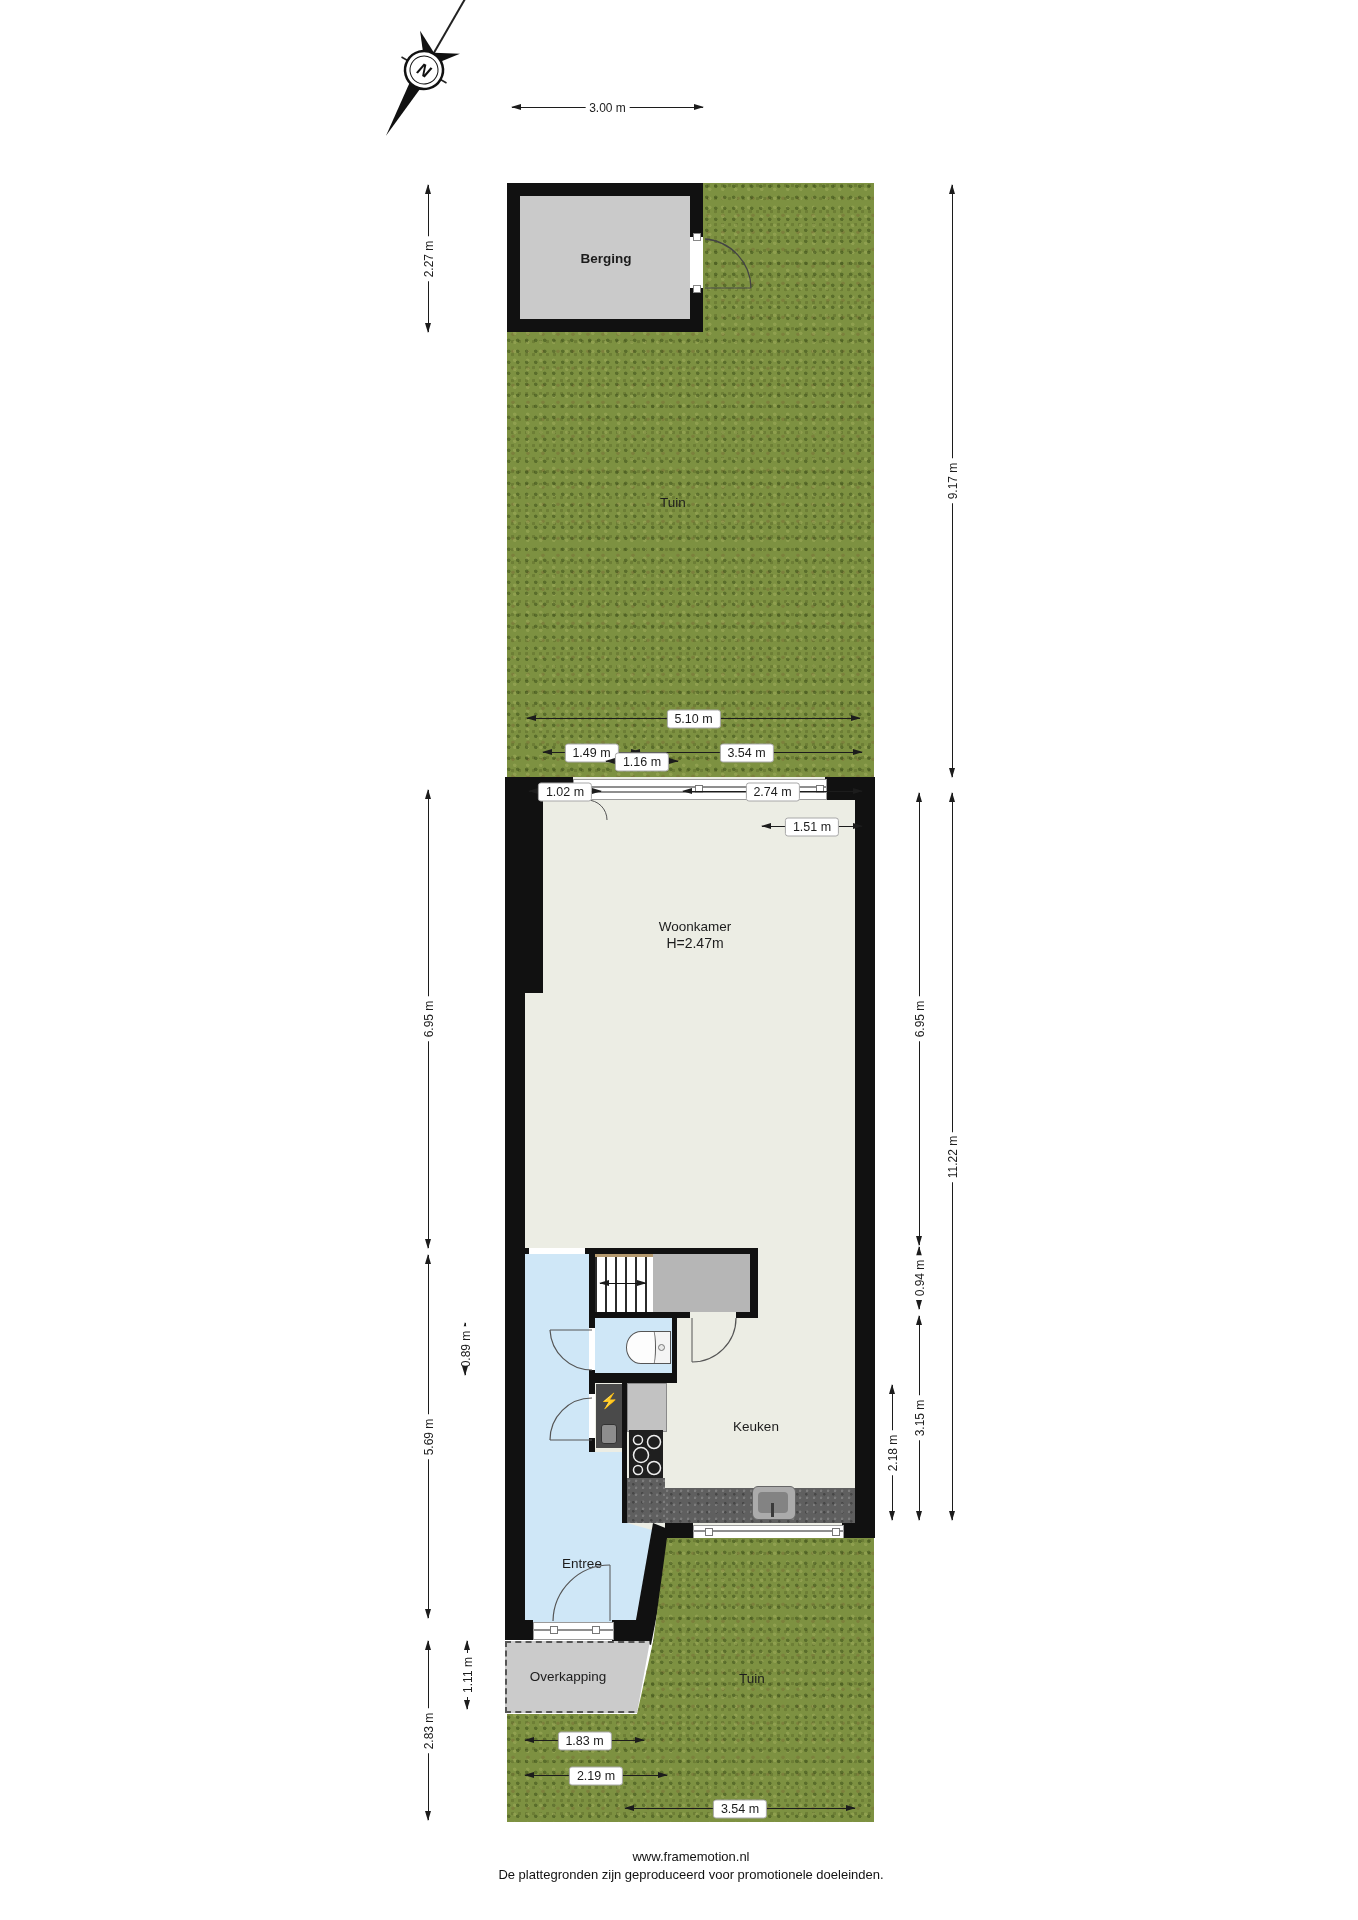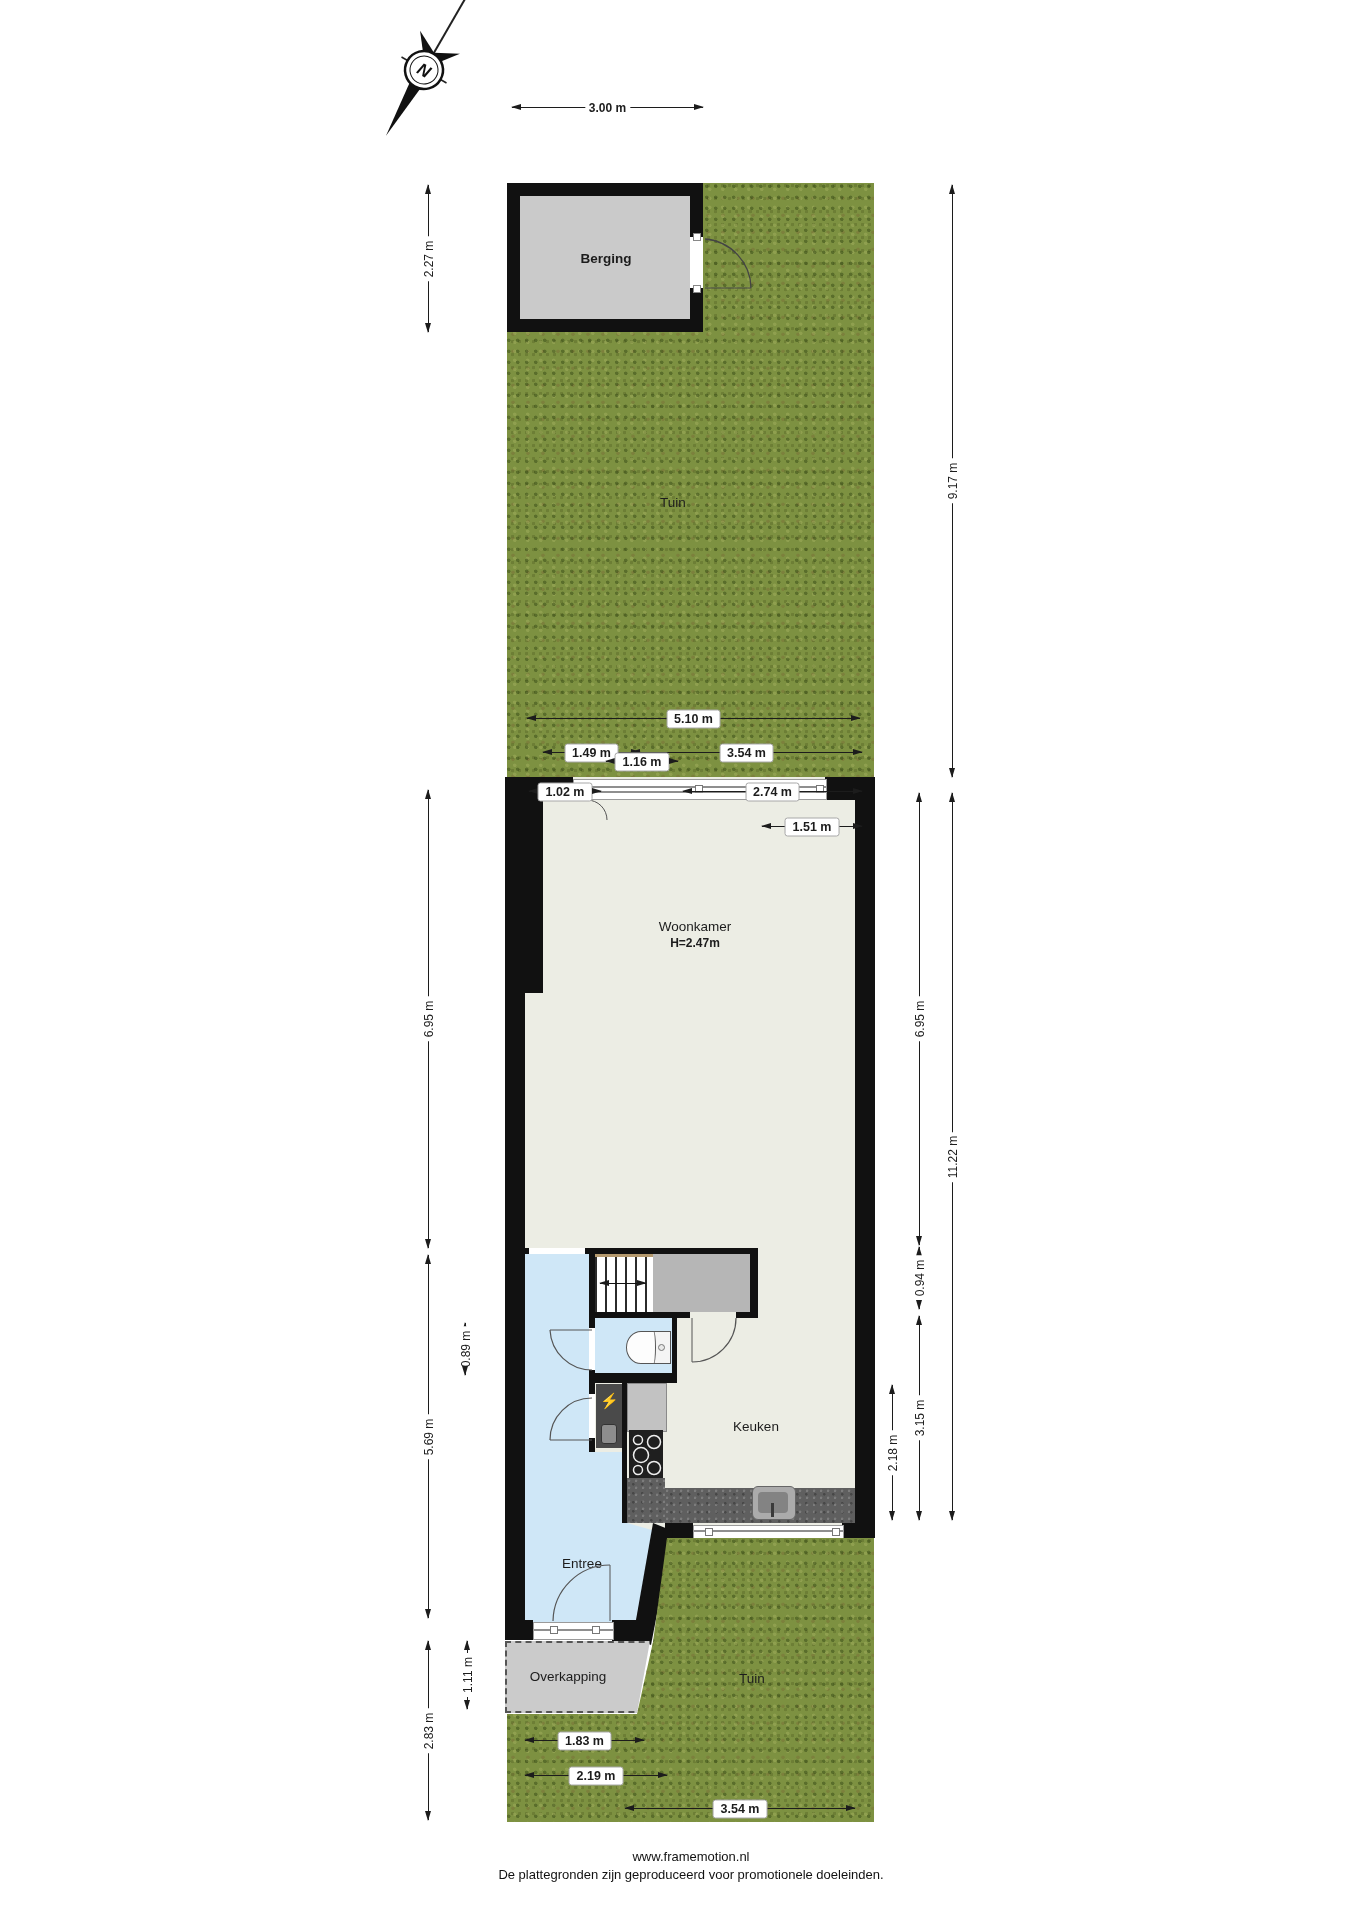--- a/index.html
+++ b/index.html
@@ -12,24 +12,24 @@
       radial-gradient(circle at 20% 30%, rgba(46,66,16,.45) 0 1.5px, transparent 2px),
       radial-gradient(circle at 60% 70%, rgba(170,182,100,.40) 0 1.5px, transparent 2px),
       radial-gradient(circle at 80% 20%, rgba(96,112,44,.55) 0 1.5px, transparent 2px),
       radial-gradient(circle at 40% 90%, rgba(122,100,52,.35) 0 1.5px, transparent 2px);
     background-size:9px 11px,13px 9px,7px 13px,15px 17px;}
   .wall{background:#111111;}
   .floor{background:#ecede4;}
   .blue{background:#cfe7f7;}
   .grayroom{background:#b6b6b6;}
   .room-label{position:absolute;font-size:13.5px;color:#1c1c1c;white-space:nowrap;transform:translate(-50%,-50%);}
-  .room-sub{font-size:12px;font-weight:bold;}
+  .room-sub{font-size:14px;}
   
   .dim{position:absolute;}
-  .dim-h{border-top:1px solid #1c1c1c;height:0;font-weight:bold;}
+  .dim-h{border-top:1px solid #1c1c1c;height:0;}
   .dim-h::before{content:'';position:absolute;left:-1px;top:-4px;border-top:3.5px solid transparent;border-bottom:3.5px solid transparent;border-right:10px solid #1c1c1c;}
   .dim-h::after{content:'';position:absolute;right:-1px;top:-4px;border-top:3.5px solid transparent;border-bottom:3.5px solid transparent;border-left:10px solid #1c1c1c;}
   .dim-v{border-left:1px solid #1c1c1c;width:0;}
   .dim-v::before{content:'';position:absolute;top:-1px;left:-4px;border-left:3.5px solid transparent;border-right:3.5px solid transparent;border-bottom:10px solid #1c1c1c;}
   .dim-v::after{content:'';position:absolute;bottom:-1px;left:-4px;border-left:3.5px solid transparent;border-right:3.5px solid transparent;border-top:10px solid #1c1c1c;}
   .dim .lbl{position:absolute;left:50%;top:50%;transform:translate(-50%,-50%);
     background:#ffffff;font-size:12px;line-height:15px;padding:0 4px;border-radius:3px;white-space:nowrap;}
   .dim-v .lbl{transform:translate(-50%,-50%) rotate(-90deg);}
   .dim.chip .lbl{border:1px solid #a8a8a8;padding:1px 7px;font-size:12.5px;}
   

